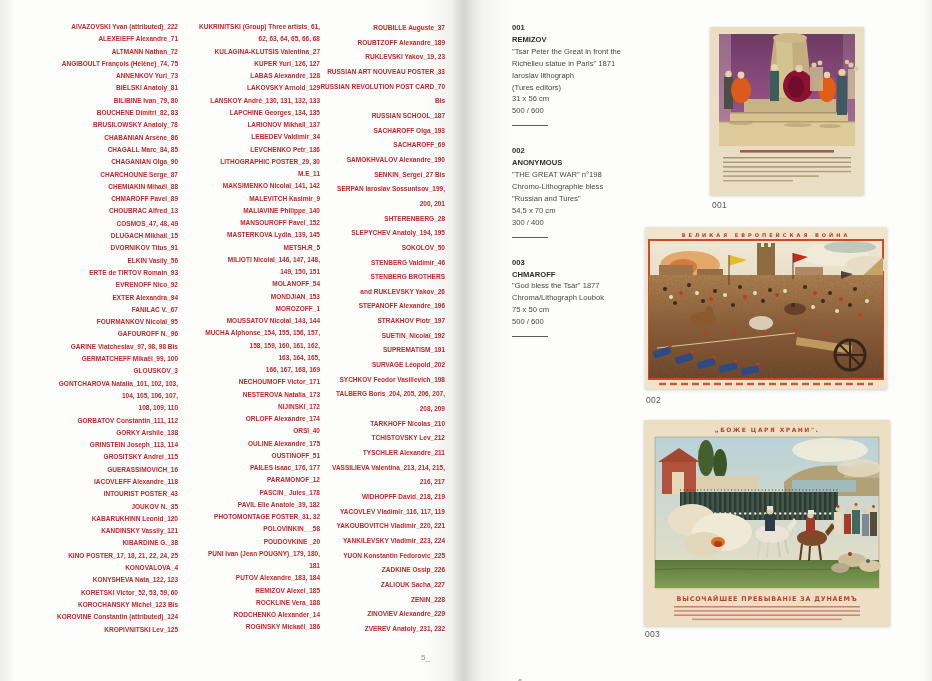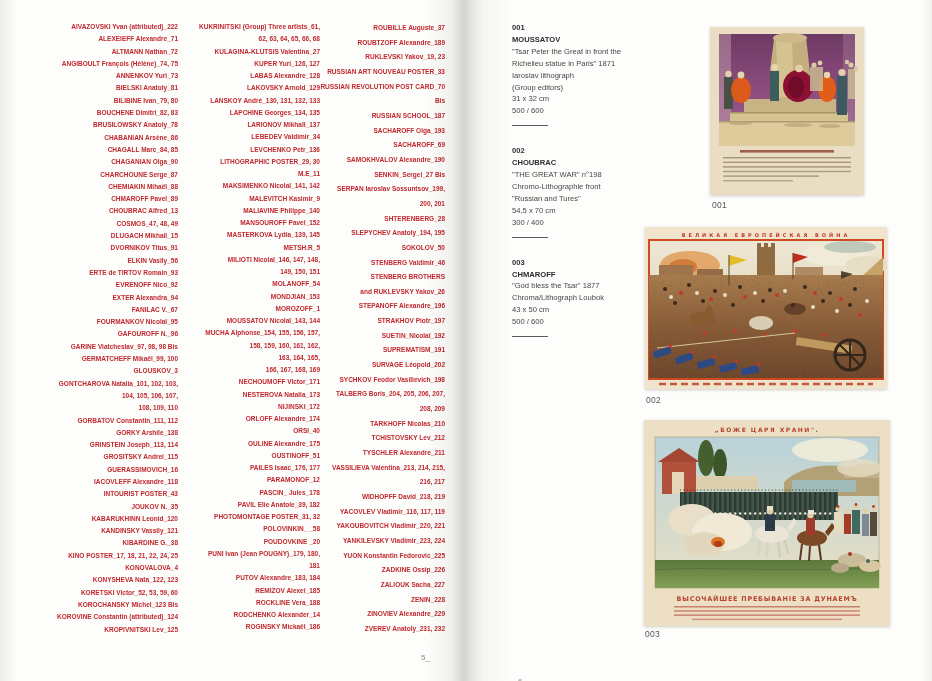--- a/index.html
+++ b/index.html
@@ -201,55 +201,55 @@
 
   <div class="gutter"></div>
   <div class="edge-left"></div>
   <div class="edge-right"></div>
 
   <section>
     <div class="lots">
 
       <article class="lot">
         <div class="lot-num">001</div>
-        <div class="lot-artist">MOUSSATOV</div>
+        <div class="lot-artist">REMIZOV</div>
         <div>
 
         <div class="lot-line">"Tsar Peter the Great in front the</div>
             <div class="lot-line">Richelieu statue in Paris" 1871</div>
             <div class="lot-line">Iaroslav lithograph</div>
-            <div class="lot-line">(Group editors)</div>
-            <div class="lot-line">31 x 32 cm</div>
+            <div class="lot-line">(Tures editors)</div>
+            <div class="lot-line">31 x 56 cm</div>
             <div class="lot-line">500 / 600</div>
           </div>
         <hr class="lot-rule">
       </article>
 
       <article class="lot">
         <div class="lot-num">002</div>
-        <div class="lot-artist">CHOUBRAC</div>
+        <div class="lot-artist">ANONYMOUS</div>
         <div>
 
         <div class="lot-line">"THE GREAT WAR" n°198</div>
-            <div class="lot-line">Chromo-Lithographie front</div>
+            <div class="lot-line">Chromo-Lithographie bless</div>
             <div class="lot-line">"Russian and Tures"</div>
             <div class="lot-line">54,5 x 70 cm</div>
             <div class="lot-line">300 / 400</div>
           </div>
         <hr class="lot-rule">
       </article>
 
       <article class="lot">
         <div class="lot-num">003</div>
         <div class="lot-artist">CHMAROFF</div>
         <div>
 
         <div class="lot-line">"God bless the Tsar" 1877</div>
             <div class="lot-line">Chroma/Lithograph Loubok</div>
-            <div class="lot-line">43 x 50 cm</div>
+            <div class="lot-line">75 x 50 cm</div>
             <div class="lot-line">500 / 600</div>
           </div>
         <hr class="lot-rule">
       </article>
     </div>
 
     <svg class="art art1" viewBox="0 0 154 168">
       <defs>
         <linearGradient id="a1bg" x1="0" y1="0" x2="0" y2="1">
           <stop offset="0" stop-color="#6e3a64"></stop>

